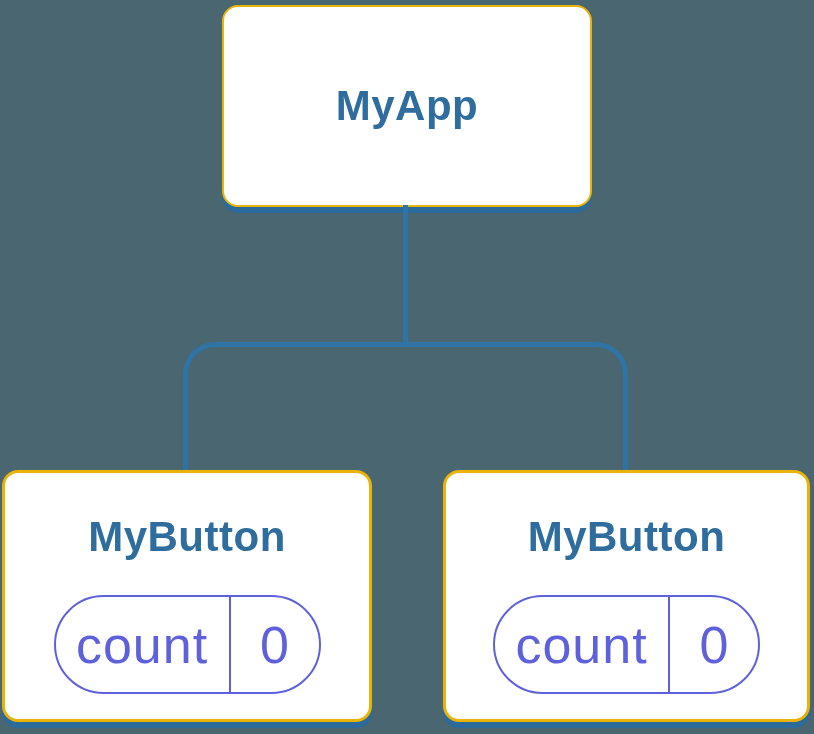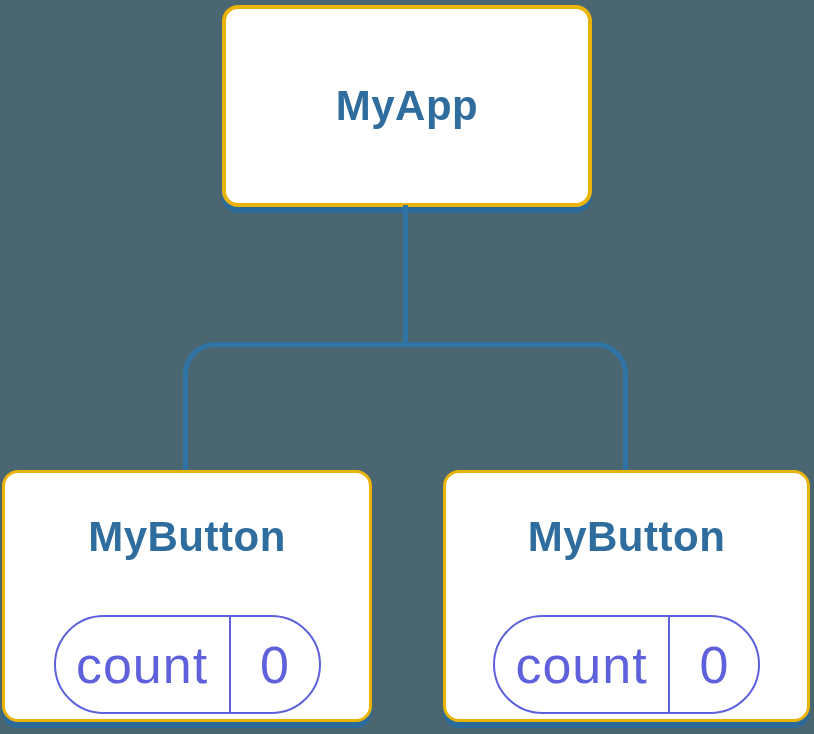--- a/index.html
+++ b/index.html
@@ -11,42 +11,41 @@
     width: 814px;
     height: 734px;
     background: #4A6670;
     overflow: hidden;
   }
 
   
   .node {
     position: absolute;
     background: #ffffff;
-    border: 4px solid #eab308;
+    border: 2px solid #eab308;
     border-radius: 16px;
     box-shadow: 0 6px 0 #2B6B9B;
   }
 
   .node-root {
     left: 222px; top: 5px;
     width: 370px; height: 202px;
     display: flex;
     align-items: center;
     justify-content: center;
   }
 
   .node-child {
     top: 470px;
     width: 370px; height: 252px;
     border-width: 3px;
     display: flex;
     flex-direction: column;
     align-items: center;
     padding-top: 40px;
-    gap: 20px;
   }
   .node-child-left  { left: 2px; }
   .node-child-right { left: 443px; width: 367px; }
 
   .node-title {
     color: #2E6D9D;
     font-size: 42px;
     font-weight: 600;
     line-height: 48px;
     letter-spacing: 0.5px;

